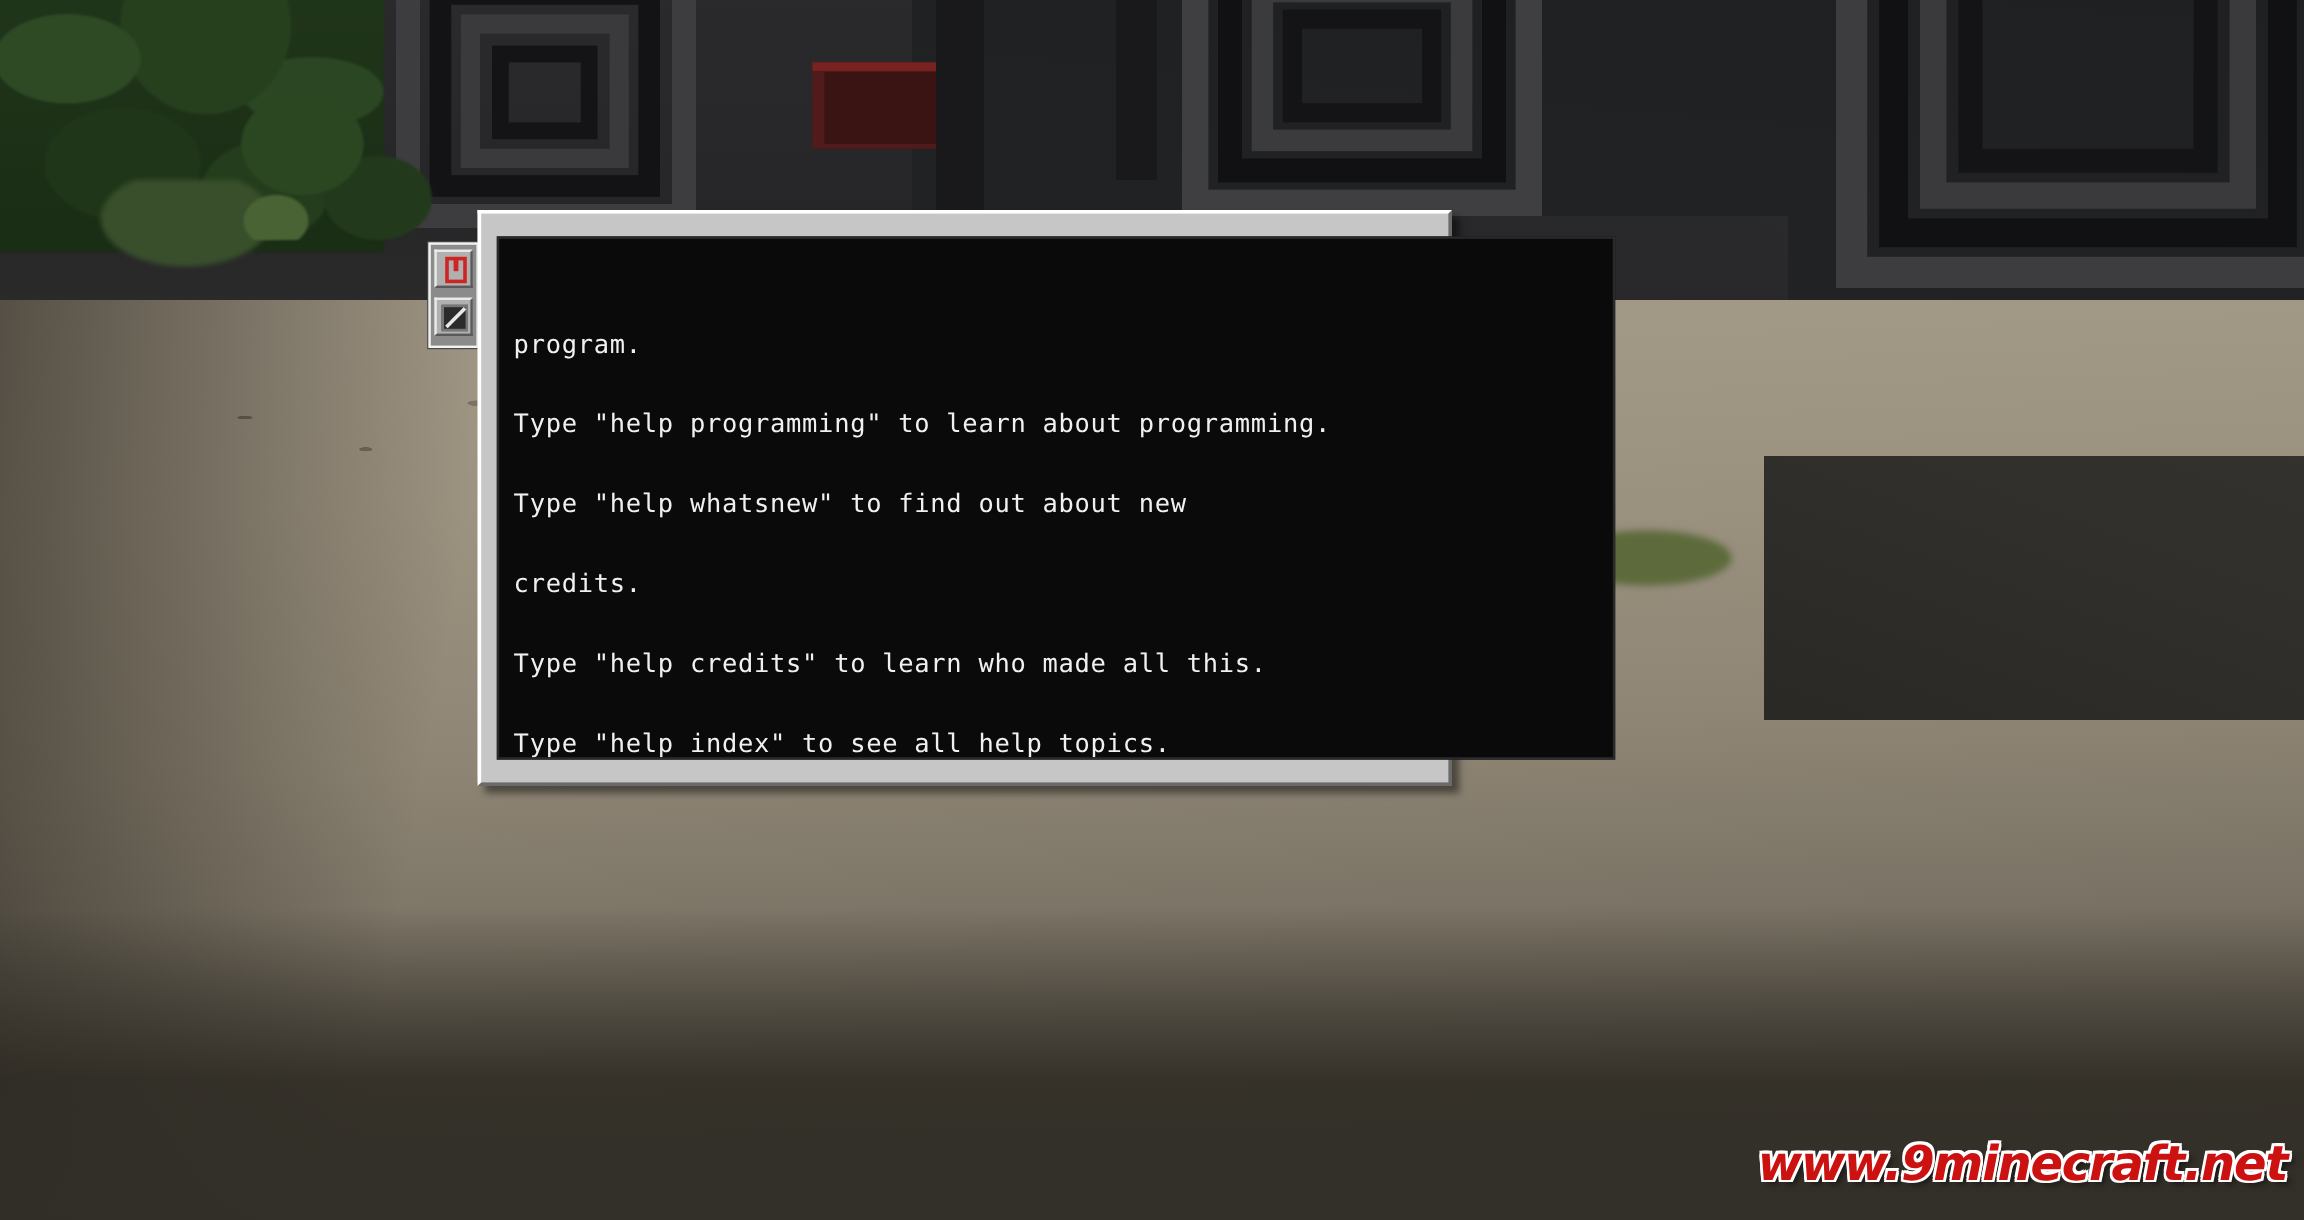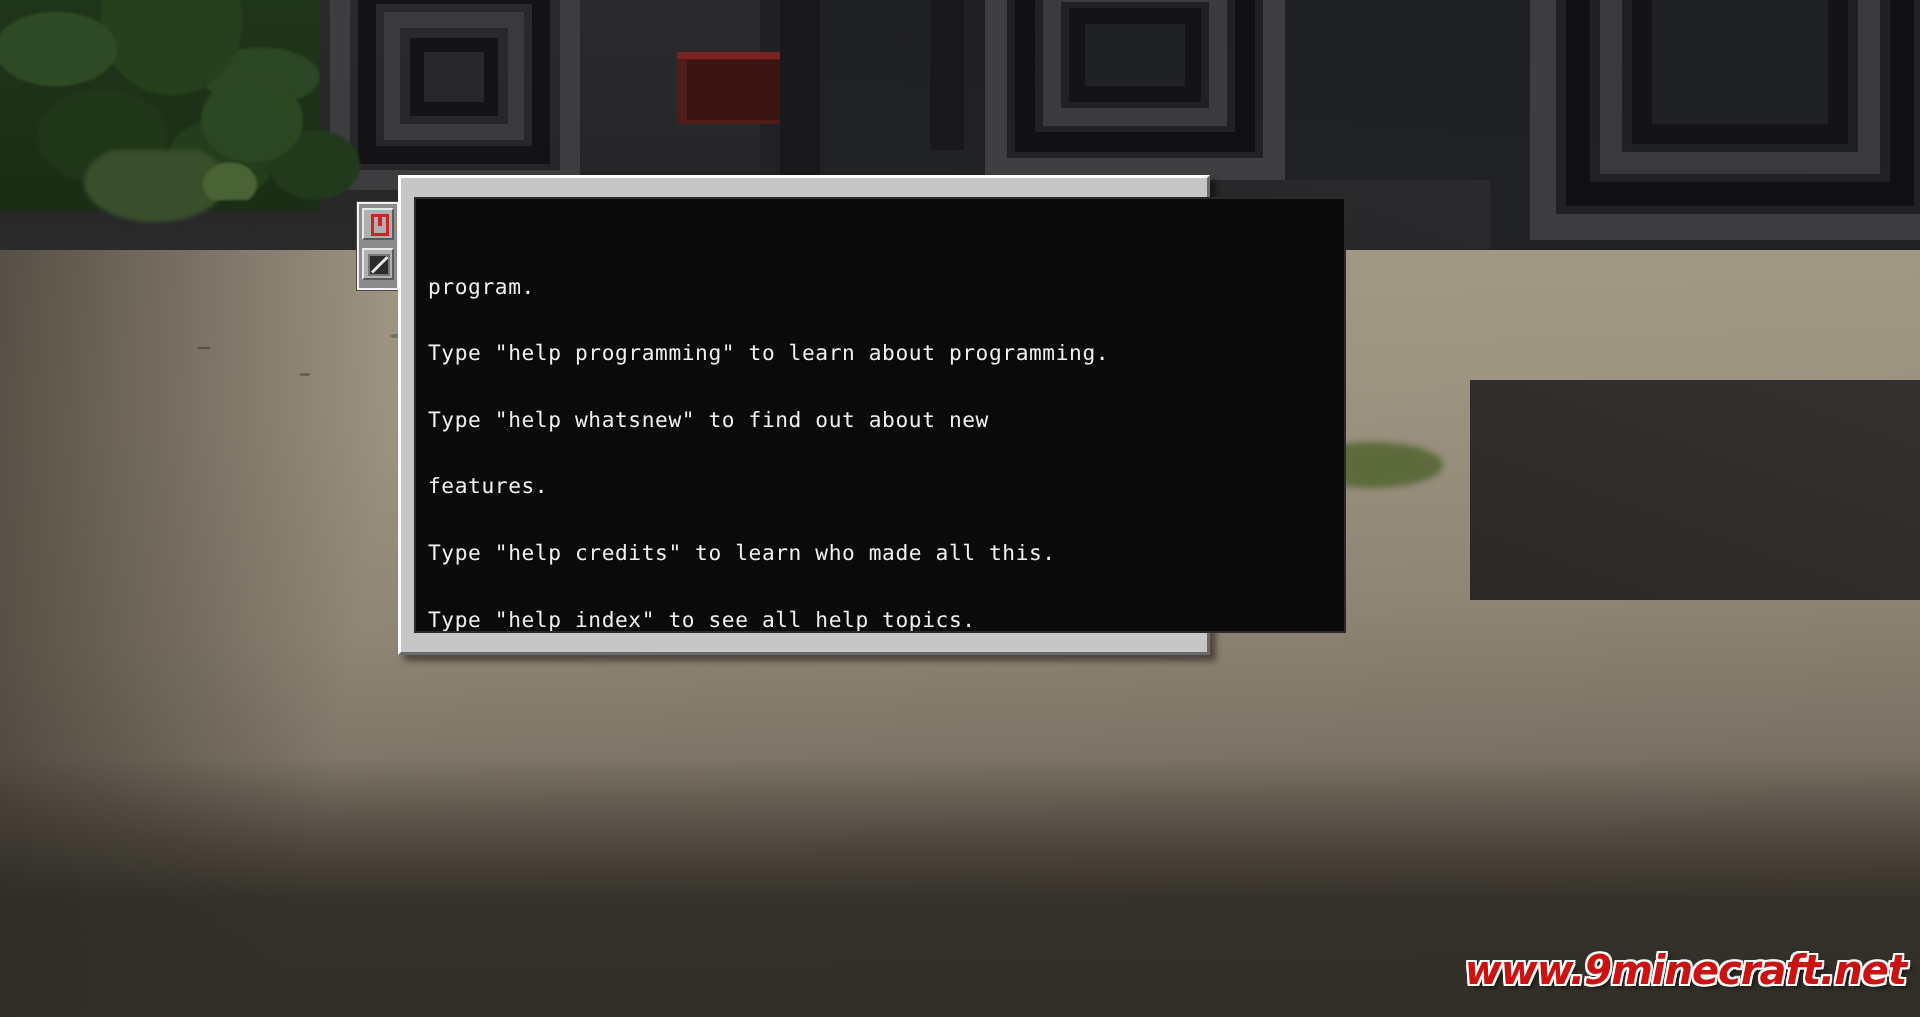--- a/index.html
+++ b/index.html
@@ -269,21 +269,21 @@
 <div id="terminal-window">
   <div class="term-shadow"></div>
   <div class="term-bezel"></div>
 
   <div class="term-screen">
     <div class="term-text">
 
       <div class="term-line">program.</div>
       <div class="term-line">Type "help programming" to learn about programming.</div>
       <div class="term-line">Type "help whatsnew" to find out about new</div>
-      <div class="term-line">features.</div>
+      <div class="term-line">credits.</div>
       <div class="term-line">Type "help credits" to learn who made all this.</div>
       <div class="term-line">Type "help index" to see all help topics.</div>
 
       
 
       
 
       
       
       

